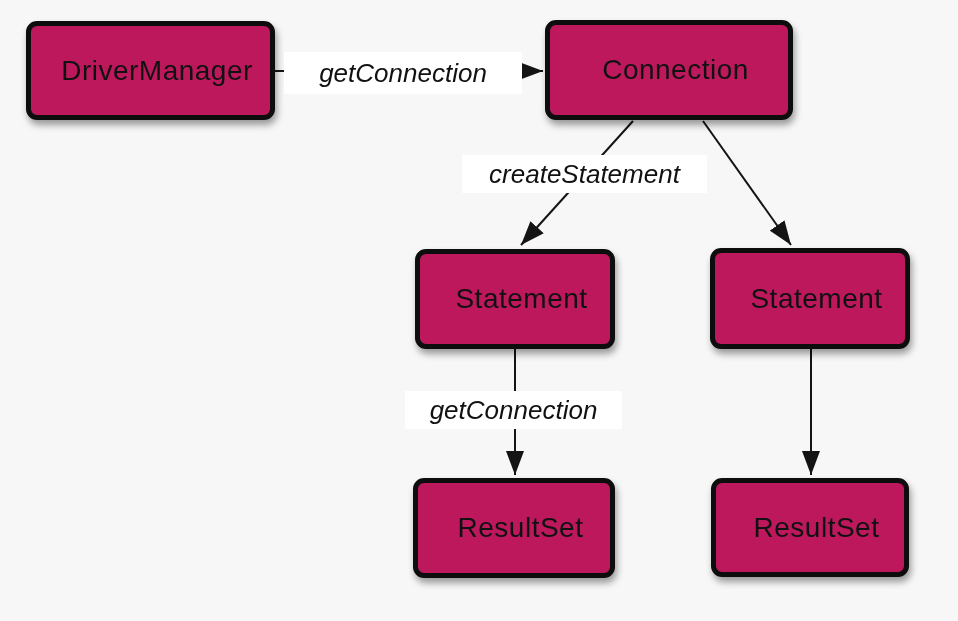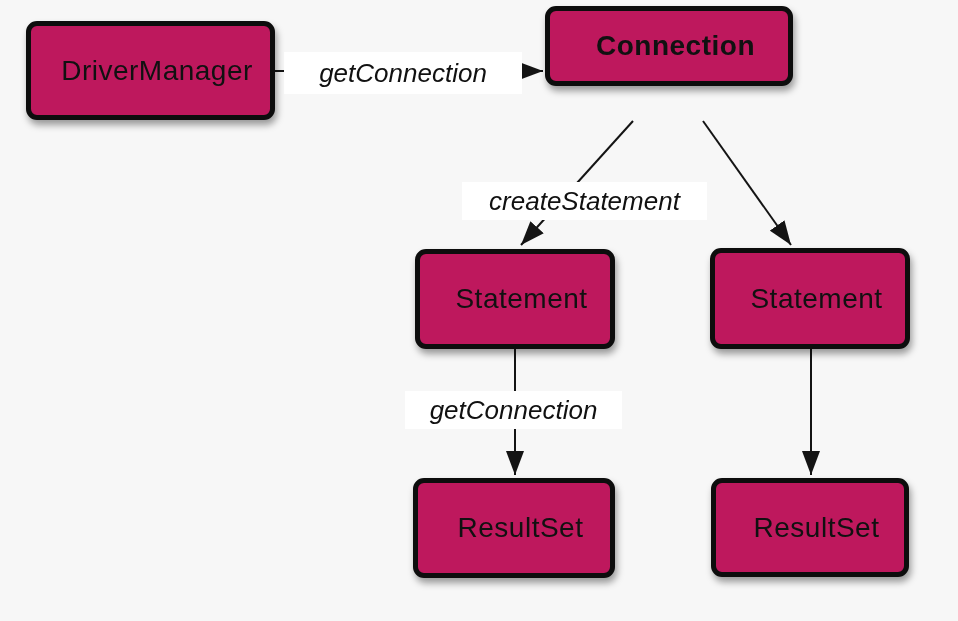--- a/index.html
+++ b/index.html
@@ -39,40 +39,40 @@
     display: flex;
     align-items: center;
     justify-content: center;
     font-size: 28px;
     color: #111111;
     letter-spacing: 0.5px;
     white-space: nowrap;
     padding-left: 13px;
   }
   .node-driver-manager { left: 26px;  top: 21px;  width: 249px; height: 99px;  }
-  .node-connection     { left: 545px; top: 6px;  width: 248px; height: 80px; font-weight: bold; }
+  .node-connection     { left: 545px; top: 20px;  width: 248px; height: 100px; }
   .node-statement-left { left: 415px; top: 249px; width: 200px; height: 100px; }
   .node-statement-right{ left: 710px; top: 248px; width: 200px; height: 101px; }
   .node-resultset-left { left: 413px; top: 478px; width: 202px; height: 100px; }
   .node-resultset-right{ left: 711px; top: 478px; width: 198px; height: 99px;  }
 
   .edge-label {
     position: absolute;
     box-sizing: border-box;
     background: #ffffff;
     color: #111111;
     font-size: 26px;
     font-style: italic;
     display: flex;
     align-items: center;
     justify-content: center;
     white-space: nowrap;
   }
   .label-get-connection   { left: 284px; top: 52px;  width: 238px; height: 42px; }
-  .label-create-statement { left: 462px; top: 155px; width: 245px; height: 38px; margin-top: 27px; }
+  .label-create-statement { left: 462px; top: 155px; width: 245px; height: 38px; }
   .label-execute-query    { left: 405px; top: 391px; width: 217px; height: 38px; }
 </style>
 </head>
 <body>
 
 <div class="canvas">
 
   <svg class="edges-layer" width="958" height="621" viewBox="0 0 958 621" xmlns="http://www.w3.org/2000/svg">
     <defs>
       <marker id="arrowhead" markerWidth="12" markerHeight="9" refX="12" refY="4.5" orient="auto" markerUnits="strokeWidth">

